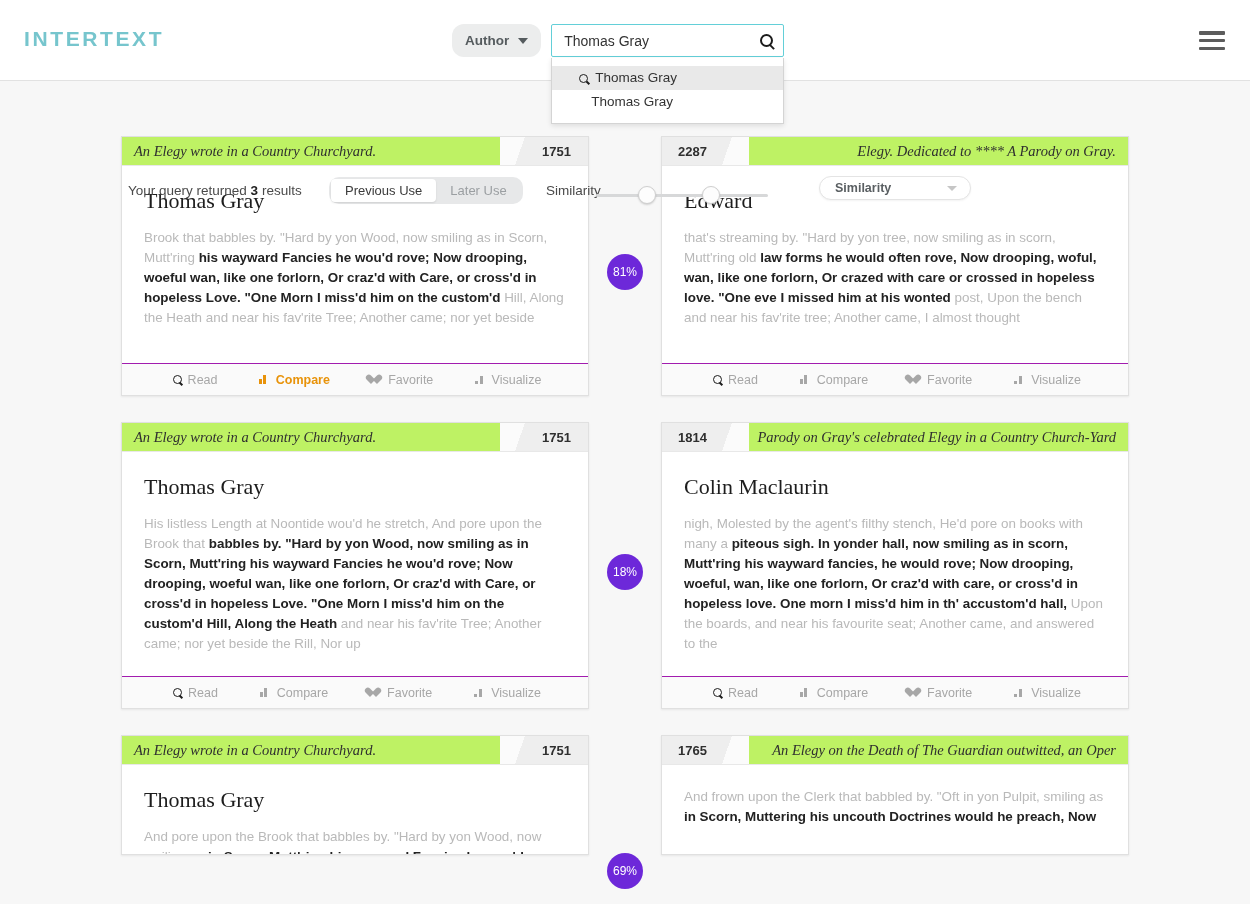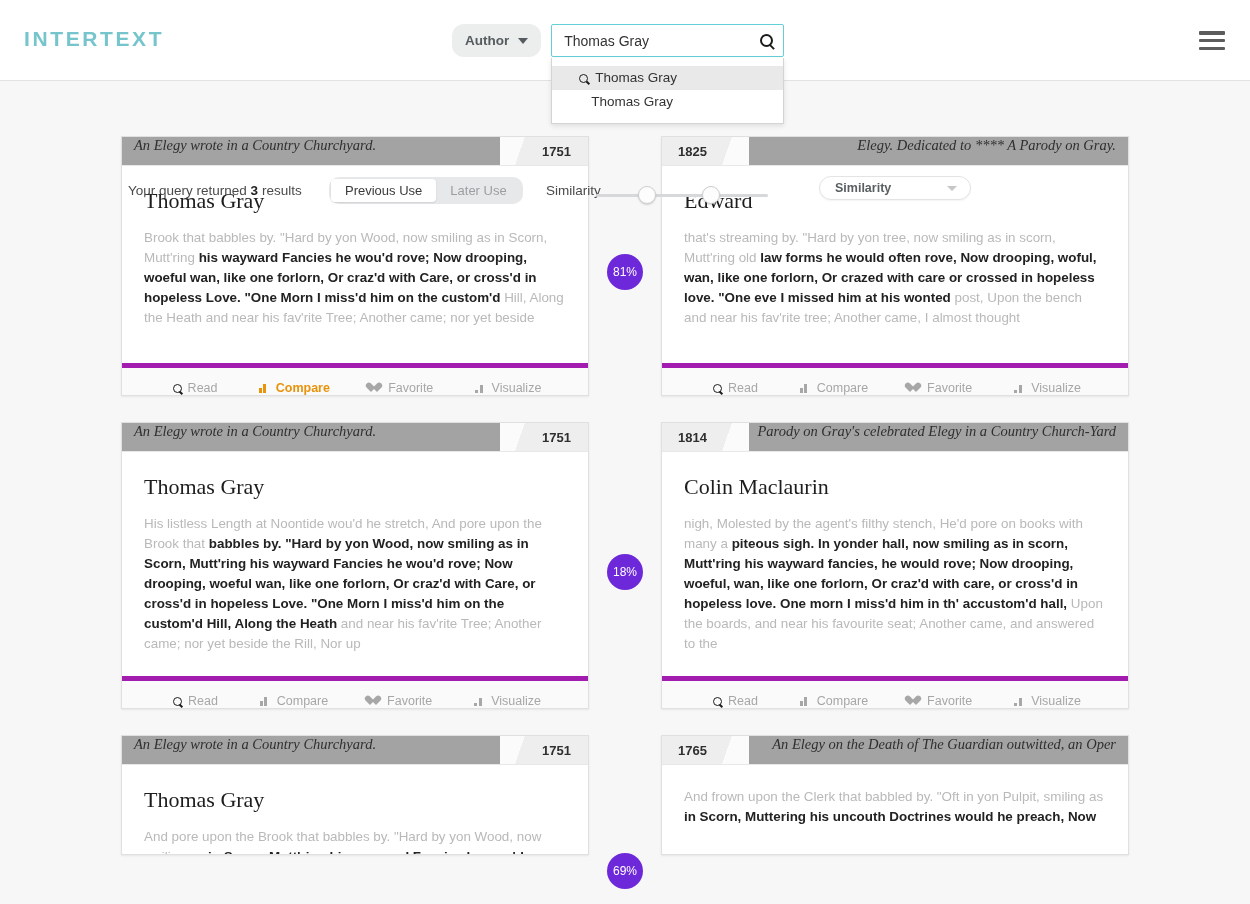--- a/index.html
+++ b/index.html
@@ -244,23 +244,24 @@
     display: flex;
     flex-direction: column;
   }
   .card.tall { height: 260px; }
   .card.tall2 { height: 287px; }
   .card.cut { height: 120px; }
 
   .card-head {
     position: relative;
     height: 29px;
-    background: #a3a3a3;
+    background: #bef264;
     border-bottom: 1px solid #e8e8e8;
     display: flex;
+    align-items: center;
     overflow: hidden;
   }
   .card-head .title {
     font-family: "Liberation Serif", serif;
     font-style: italic;
     font-size: 14.5px;
     color: #2f2f2f;
     white-space: nowrap;
     overflow: hidden;
   }
@@ -303,23 +304,23 @@
   .excerpt {
     font-size: 13.4px;
     line-height: 20px;
     color: #b9b9b9;
   }
   .excerpt b { color: #222; font-weight: bold; }
 
   .card-foot {
     height: 32px;
     background: #fafafa;
-    border-top: 5px solid #a21caf;
-    display: flex;
-    align-items: flex-end;
+    border-top: 1px solid #a21caf;
+    display: flex;
+    align-items: center;
     justify-content: space-around;
     padding: 0 26px;
     flex: none;
   }
   .act {
     display: flex;
     align-items: center;
     gap: 6px;
     font-size: 12.5px;
     color: #a7a7a7;
@@ -459,21 +460,21 @@
           </div>
           <div class="act">
             <span class="i-viz"></span>
             <span>Visualize</span>
           </div>
         </div>
       </div>
       <div class="badge" style="top:118px">81%</div>
       <div class="card tall">
         <div class="card-head head-right">
-          <div class="year">1825</div>
+          <div class="year">2287</div>
           <div class="notch"></div>
           <div class="title">Elegy. Dedicated to **** A Parody on Gray.</div>
         </div>
         <div class="card-body">
           <div class="author">Edward</div>
           <div class="excerpt"><span>that's streaming by. "Hard by yon tree, now smiling as in scorn, Mutt'ring old </span><b>law forms he would often rove, Now drooping, woful, wan, like one forlorn, Or crazed with care or crossed in hopeless love. "One eve I missed him at his wonted</b><span> post, Upon the bench and near his fav'rite tree; Another came, I almost thought</span></div>
         </div>
         <div class="card-foot">
           <div class="act">
             <span class="mag sm"></span>

